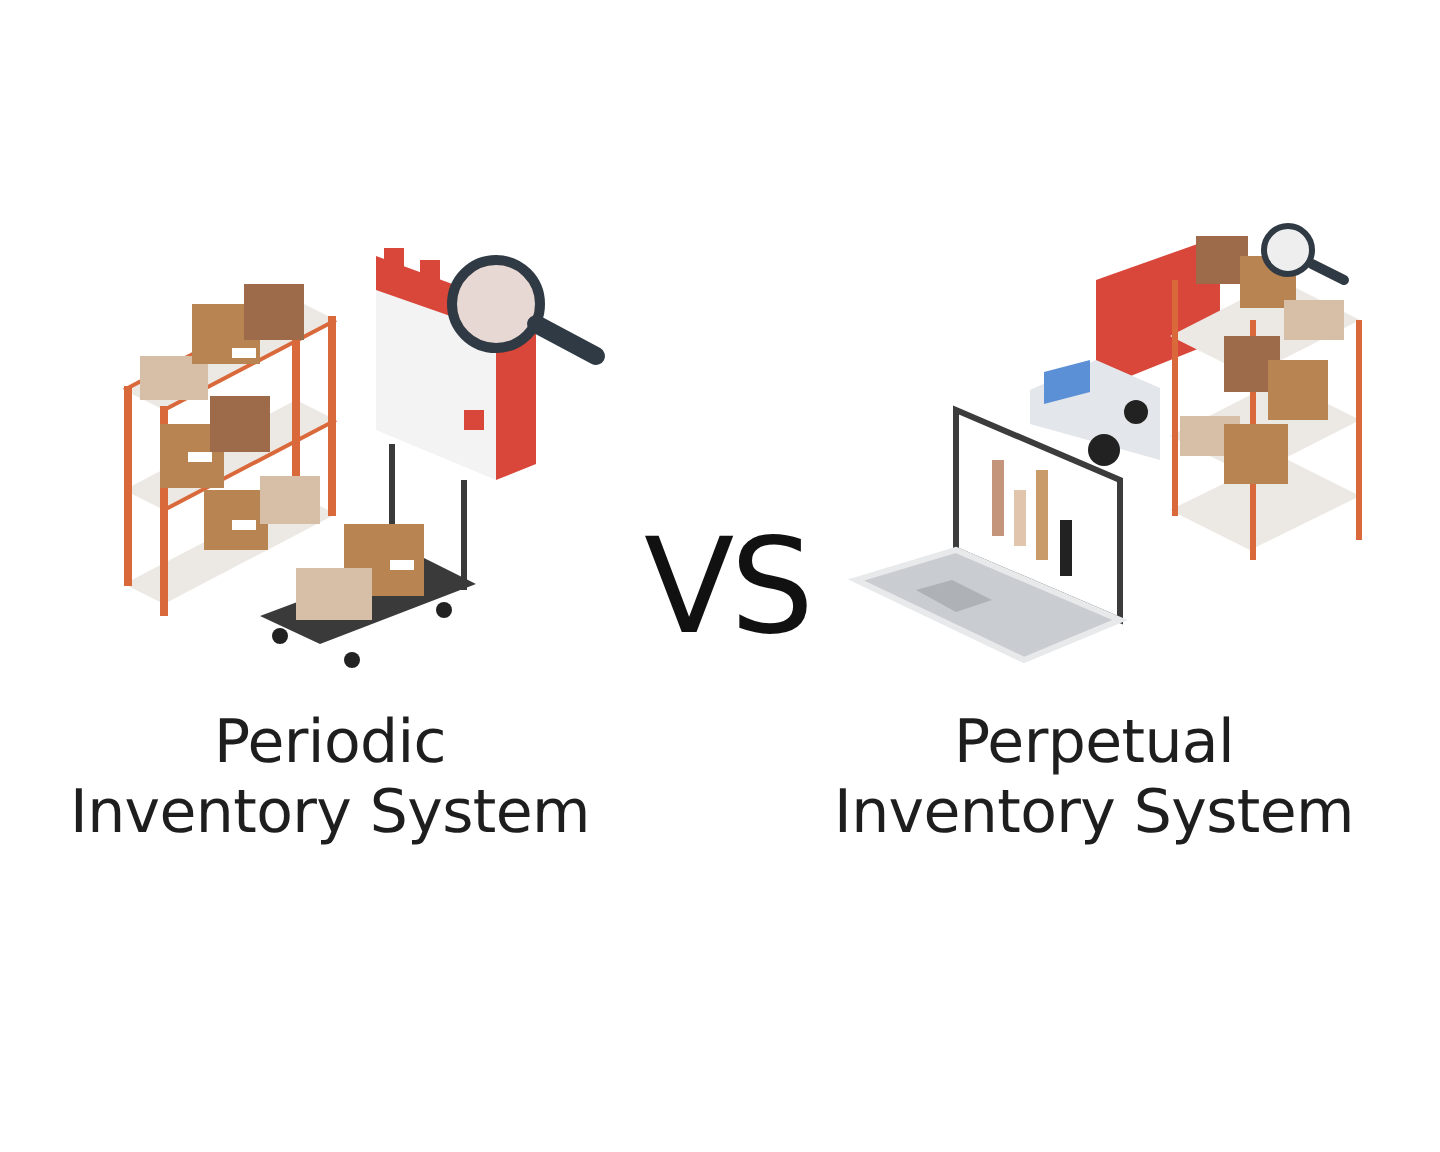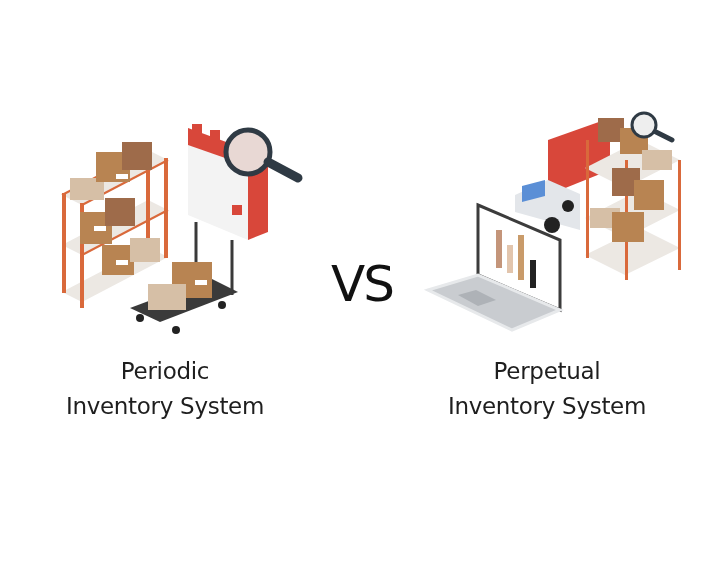--- a/index.html
+++ b/index.html
@@ -1,20 +1,20 @@
 <!DOCTYPE html>
 <html><head>
 <meta charset="utf-8">
 <style>
   html,body{margin:0;padding:0;background:#ffffff;}
   body{width:720px;height:576px;position:relative;overflow:hidden;font-family:"DejaVu Sans","Liberation Sans",sans-serif;color:#222;}
   .panel{position:absolute;}
   .illus{position:absolute;}
-  .caption{position:absolute;text-align:center;font-size:23px;line-height:35px;color:#1e1e1e;letter-spacing:-0.3px;}
-  .vs{position:absolute;left:322px;top:255px;width:80px;text-align:center;font-size:50px;color:#111;letter-spacing:-2px;}
+  .caption{position:absolute;text-align:center;font-size:30px;line-height:35px;color:#1e1e1e;letter-spacing:-0.3px;}
+  .vs{position:absolute;left:322px;top:255px;width:80px;text-align:center;font-size:66px;color:#111;letter-spacing:-2px;}
 </style>
 </head>
 <body>
 
 <div class="panel" style="left:0;top:0;width:360px;height:576px;">
   <svg class="illus" width="360" height="340" viewBox="0 0 360 340" style="left:0;top:0;">
 
     <g>
       <polygon points="62,195 148,150 168,160 82,205" fill="#ece8e3"></polygon>
       <polygon points="62,245 148,200 168,210 82,255" fill="#ece8e3"></polygon>

